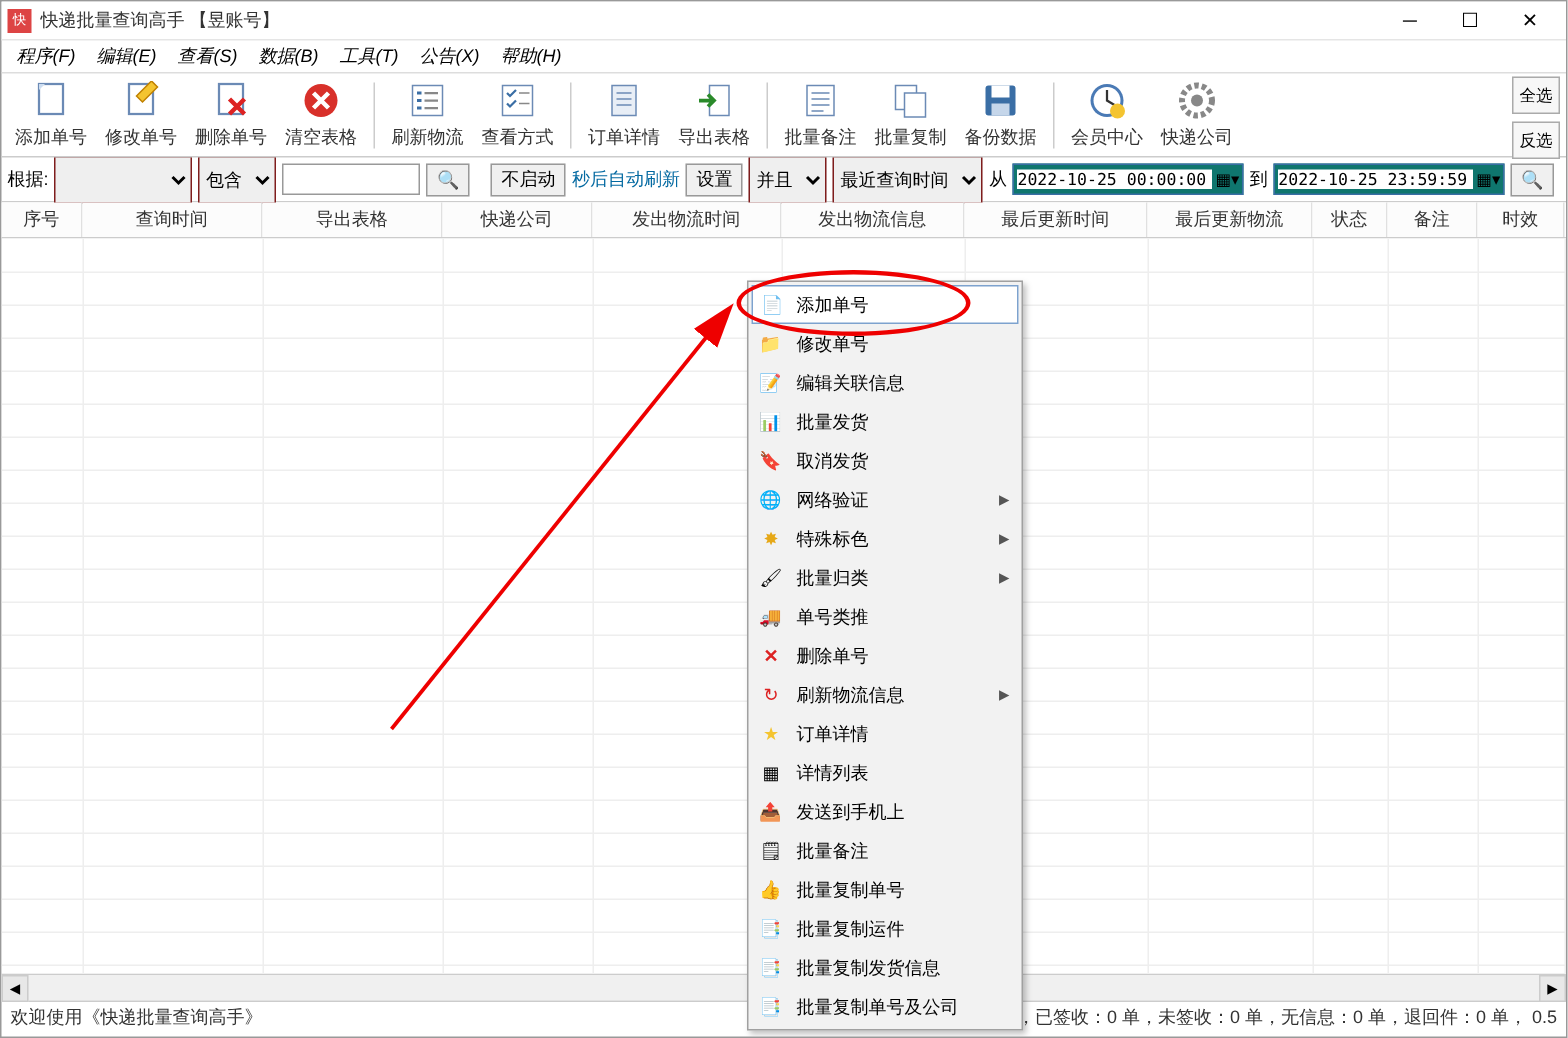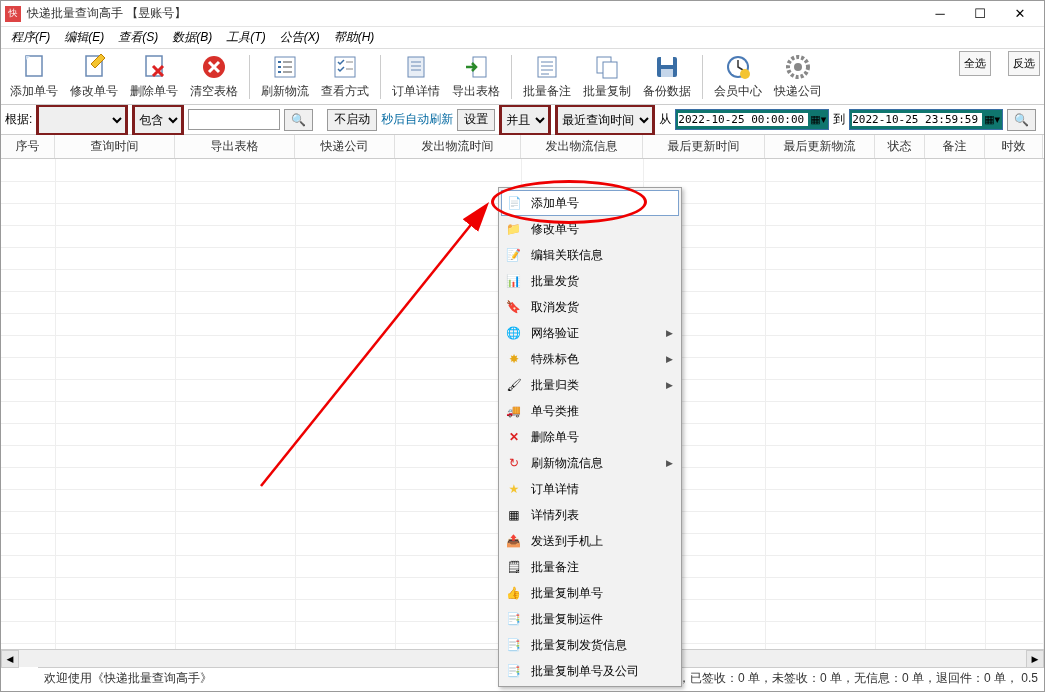--- a/index.html
+++ b/index.html
@@ -9,38 +9,38 @@
 .titlebar .title { flex: 1; color: #333; }
 .winbtns { display: flex; }
 .winbtn { width: 40px; height: 24px; display: flex; align-items: center; justify-content: center; font-size: 13px; font-family: "Segoe UI Symbol", sans-serif; }
 .menubar { height: 22px; display: flex; align-items: center; padding: 0 4px; gap: 2px; border-bottom: 1px solid #ddd; font-style: italic; }
 .menubar span { padding: 2px 6px; }
 .toolbar { height: 56px; display: flex; align-items: center; padding: 2px 4px; border-bottom: 1px solid #ccc; gap: 2px; position: relative; }
 .tbtn { width: 58px; height: 52px; display: flex; flex-direction: column; align-items: center; justify-content: center; gap: 2px; border: 1px solid transparent; }
 .tbtn .ic { width: 28px; height: 28px; display: flex; align-items: center; justify-content: center; }
 .tbtn .lb { font-size: 12px; color: #333; }
 .tsep { width: 1px; height: 44px; background: #ccc; margin: 0 4px; }
-.rightbtns { position: absolute; right: 4px; top: 2px; display: flex; flex-direction: row; gap: 17px; }
+.rightbtns { position: absolute; right: 4px; top: 2px; display: flex; flex-direction: column; gap: 5px; }
 .rightbtns .rb { width: 32px; height: 25px; border: 1px solid #aaa; background: #f7f7f7; font-size: 11px; display: flex; align-items: center; justify-content: center; }
 .filterbar { height: 30px; display: flex; align-items: center; padding: 2px 4px; border-bottom: 1px solid #ccc; gap: 4px; flex-wrap: nowrap; }
 .filterbar input[type=text] { height: 21px; border: 1px solid #999; padding: 0 3px; font-size: 12px; }
-.filterbar select { height: 32px; border: 3px solid #7f1d1d; font-size: 12px; }
+.filterbar select { height: 32px; border: 1px solid #7f1d1d; font-size: 12px; }
 .filterbar .btn { height: 22px; border: 1px solid #999; background: #f0f0f0; padding: 0 6px; display: flex; align-items: center; font-size: 12px; }
 .datefield { display: inline-flex; align-items: center; border: 1px solid #3a6ea5; height: 21px; padding: 0 2px; background: #0f766e; }
 .datefield input { border: none; outline: none; width: 130px; font-family: monospace; font-size: 11px; }
 .datefield .cal { font-size: 11px; margin-left: 2px; }
 .grid-head { height: 24px; display: flex; border-bottom: 1px solid #ccc; background: #fff; }
 .gh { border-right: 1px solid #e0e0e0; display: flex; align-items: center; justify-content: center; font-size: 12px; color: #333; background: #fcfcfc; }
 .grid-body { position: relative; height: 490px; background: #fff; overflow: hidden; }
 .rowline { position: absolute; left: 0; right: 0; height: 1px; background: #eee; }
 .colline { position: absolute; top: 0; bottom: 0; width: 1px; background: #eee; }
 .scroll-h { height: 18px; background: #f0f0f0; border-top: 1px solid #ccc; display: flex; align-items: center; }
 .scroll-h .arrow { width: 18px; height: 18px; background: #e8e8e8; border: 1px solid #ccc; display: flex; align-items: center; justify-content: center; font-size: 9px; }
 .scroll-h .track { flex: 1; height: 18px; position: relative; }
-.statusbar { height: 22px; border-top: 1px solid #ccc; display: flex; align-items: center; padding: 0 6px; font-size: 12px; color: #333; justify-content: space-between; margin-left: 37px; }
+.statusbar { height: 22px; border-top: 1px solid #ccc; display: flex; align-items: center; padding: 0 6px; font-size: 12px; color: #333; justify-content: space-between; }
 .contextmenu { position: absolute; left: 497px; top: 186px; width: 184px; background: #f2f2f2; border: 1px solid #a0a0a0; box-shadow: 2px 2px 4px rgba(0,0,0,0.25); z-index: 100; padding: 2px; }
 .cmi { height: 26px; display: flex; align-items: center; position: relative; padding-left: 30px; padding-right: 18px; }
 .cmi.sel { background: #fff; border: 1px solid #7da2ce; padding-left: 29px; }
 .cmi .mic { position: absolute; left: 4px; width: 18px; height: 18px; display: flex; align-items: center; justify-content: center; }
 .cmi .arr { position: absolute; right: 6px; font-size: 9px; color: #555; }
 .ellipse { position: absolute; border: 3px solid #e00; border-radius: 50%; z-index: 200; pointer-events: none; }
 .arrow-svg { position: absolute; z-index: 150; pointer-events: none; }
 svg { display: block; }
 </style>
 </head>

